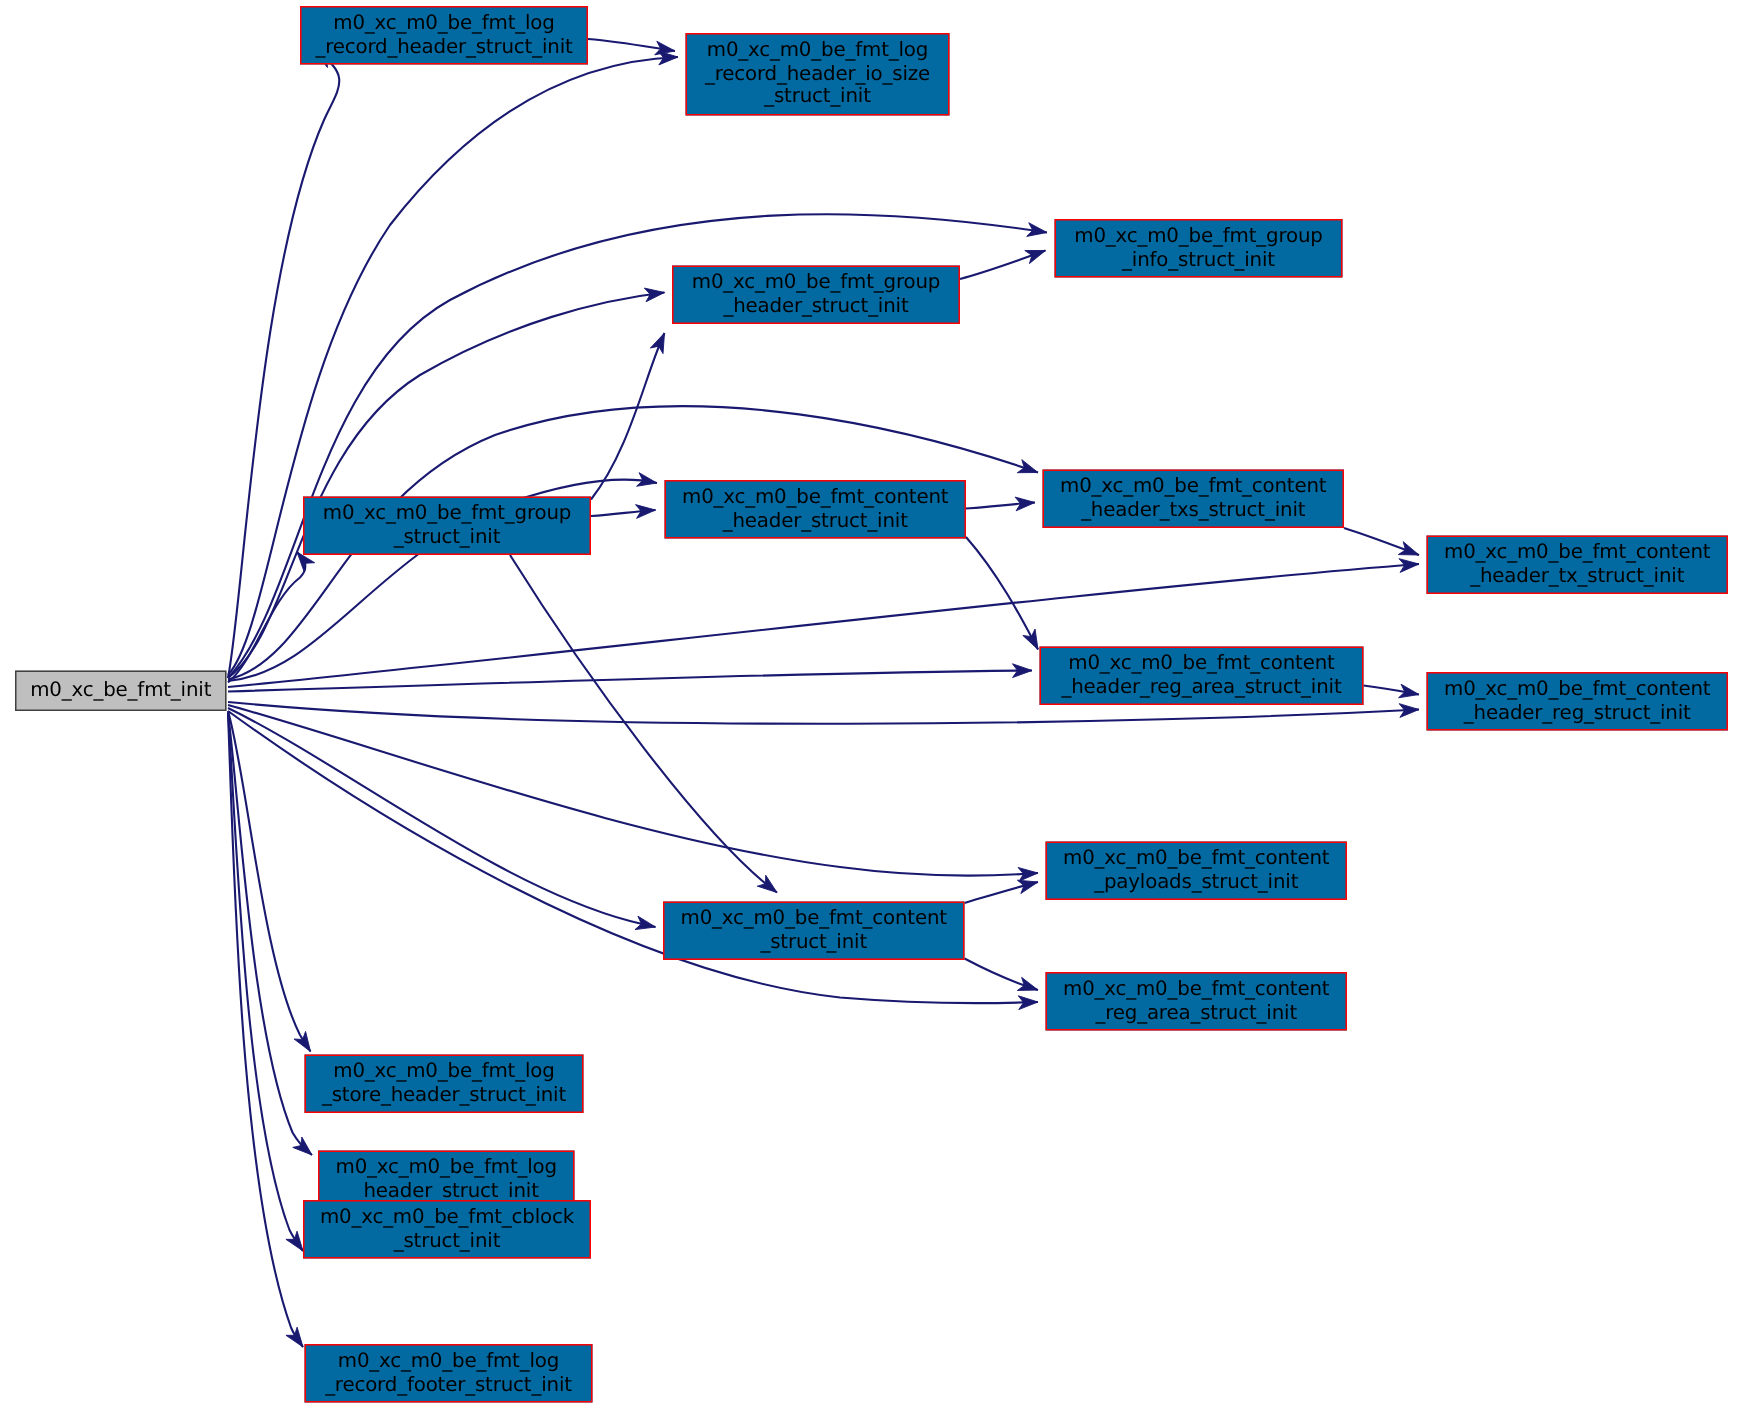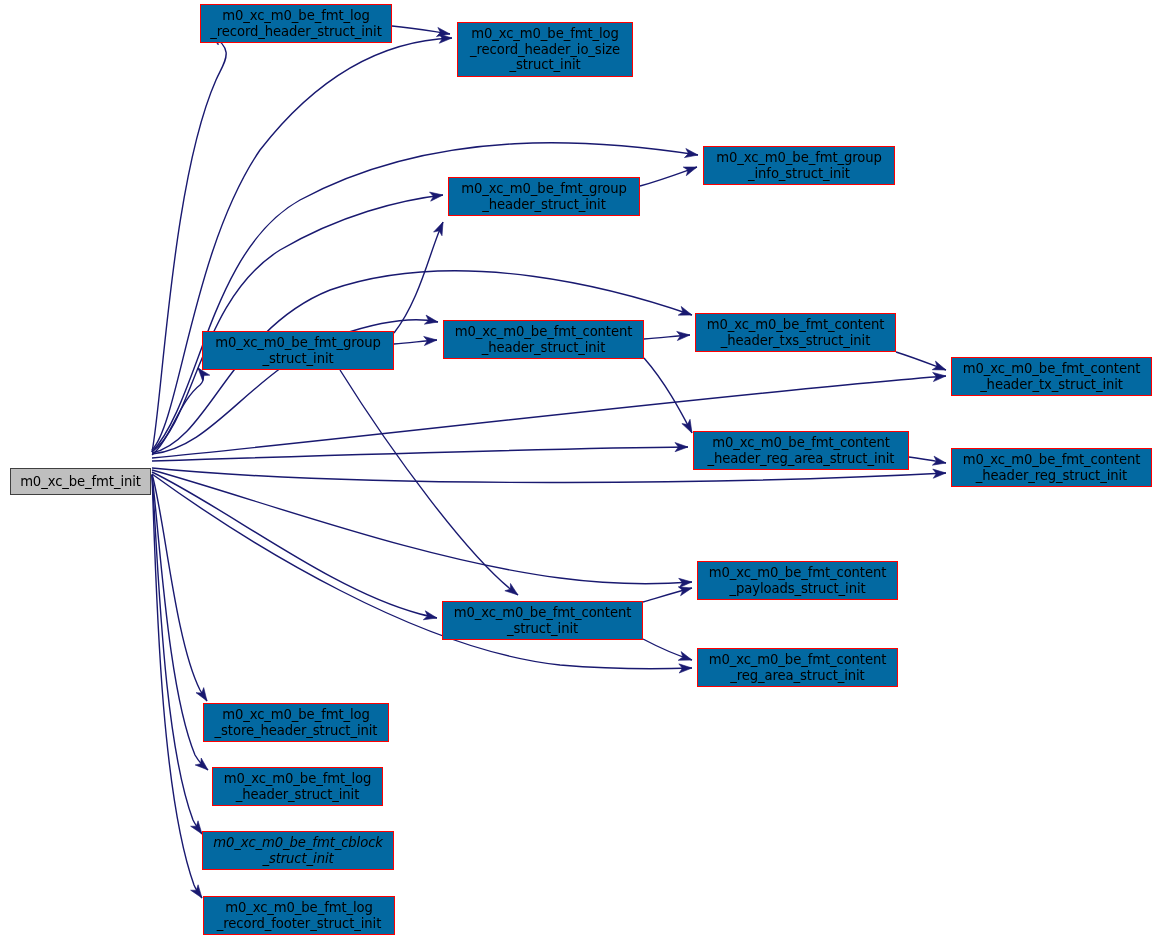--- a/index.html
+++ b/index.html
@@ -181,21 +181,21 @@
         <path d="M 643 602 C 660 597 676 592 692 588" class="edge-path"></path>
         <polygon points="692.00,588.00 678.26,586.78 682.68,590.40 680.56,595.69" class="edge-head"></polygon>
       </g>
       <g>
         <path d="M 643 639 C 660 648 676 655 692 660" class="edge-path"></path>
         <polygon points="692.00,660.00 681.08,651.58 682.86,657.01 678.21,660.33" class="edge-head"></polygon>
       </g>
     </svg>
 
   <div id="node-layer">
-      <div class="node root" style="left: 10px; top: 447px; width: 141px; height: 27px; margin-top: 21px;">
+      <div class="node root" style="left: 10px; top: 447px; width: 141px; height: 27px;">
         <span class="node-label">m0_xc_be_fmt_init</span>
       </div>
       <div class="node" style="left: 200px; top: 4px; width: 192px; height: 39px;"><span class="node-label">m0_xc_m0_be_fmt_log
 _record_header_struct_init</span></div>
       <div class="node" style="left: 457px; top: 22px; width: 176px; height: 55px;"><span class="node-label">m0_xc_m0_be_fmt_log
 _record_header_io_size
 _struct_init</span></div>
       <div class="node" style="left: 703px; top: 146px; width: 192px; height: 39px;"><span class="node-label">m0_xc_m0_be_fmt_group
 _info_struct_init</span></div>
       <div class="node" style="left: 448px; top: 177px; width: 192px; height: 39px;"><span class="node-label">m0_xc_m0_be_fmt_group
@@ -215,19 +215,19 @@
       <div class="node" style="left: 697px; top: 561px; width: 201px; height: 39px;"><span class="node-label">m0_xc_m0_be_fmt_content
 _payloads_struct_init</span></div>
       <div class="node" style="left: 442px; top: 601px; width: 201px; height: 39px;"><span class="node-label">m0_xc_m0_be_fmt_content
 _struct_init</span></div>
       <div class="node" style="left: 697px; top: 648px; width: 201px; height: 39px;"><span class="node-label">m0_xc_m0_be_fmt_content
 _reg_area_struct_init</span></div>
       <div class="node" style="left: 203px; top: 703px; width: 186px; height: 39px;"><span class="node-label">m0_xc_m0_be_fmt_log
 _store_header_struct_init</span></div>
       <div class="node" style="left: 212px; top: 767px; width: 171px; height: 39px;"><span class="node-label">m0_xc_m0_be_fmt_log
 _header_struct_init</span></div>
-      <div class="node" style="left: 202px; top: 831px; width: 192px; height: 39px; font-style: italic;"><span class="node-label">m0_xc_m0_be_fmt_cblock
+      <div class="node" style="left: 202px; top: 800px; width: 192px; height: 39px;"><span class="node-label">m0_xc_m0_be_fmt_cblock
 _struct_init</span></div>
       <div class="node" style="left: 203px; top: 896px; width: 192px; height: 39px;"><span class="node-label">m0_xc_m0_be_fmt_log
 _record_footer_struct_init</span></div>
     </div>
 
 </div>
 
 </body></html>

